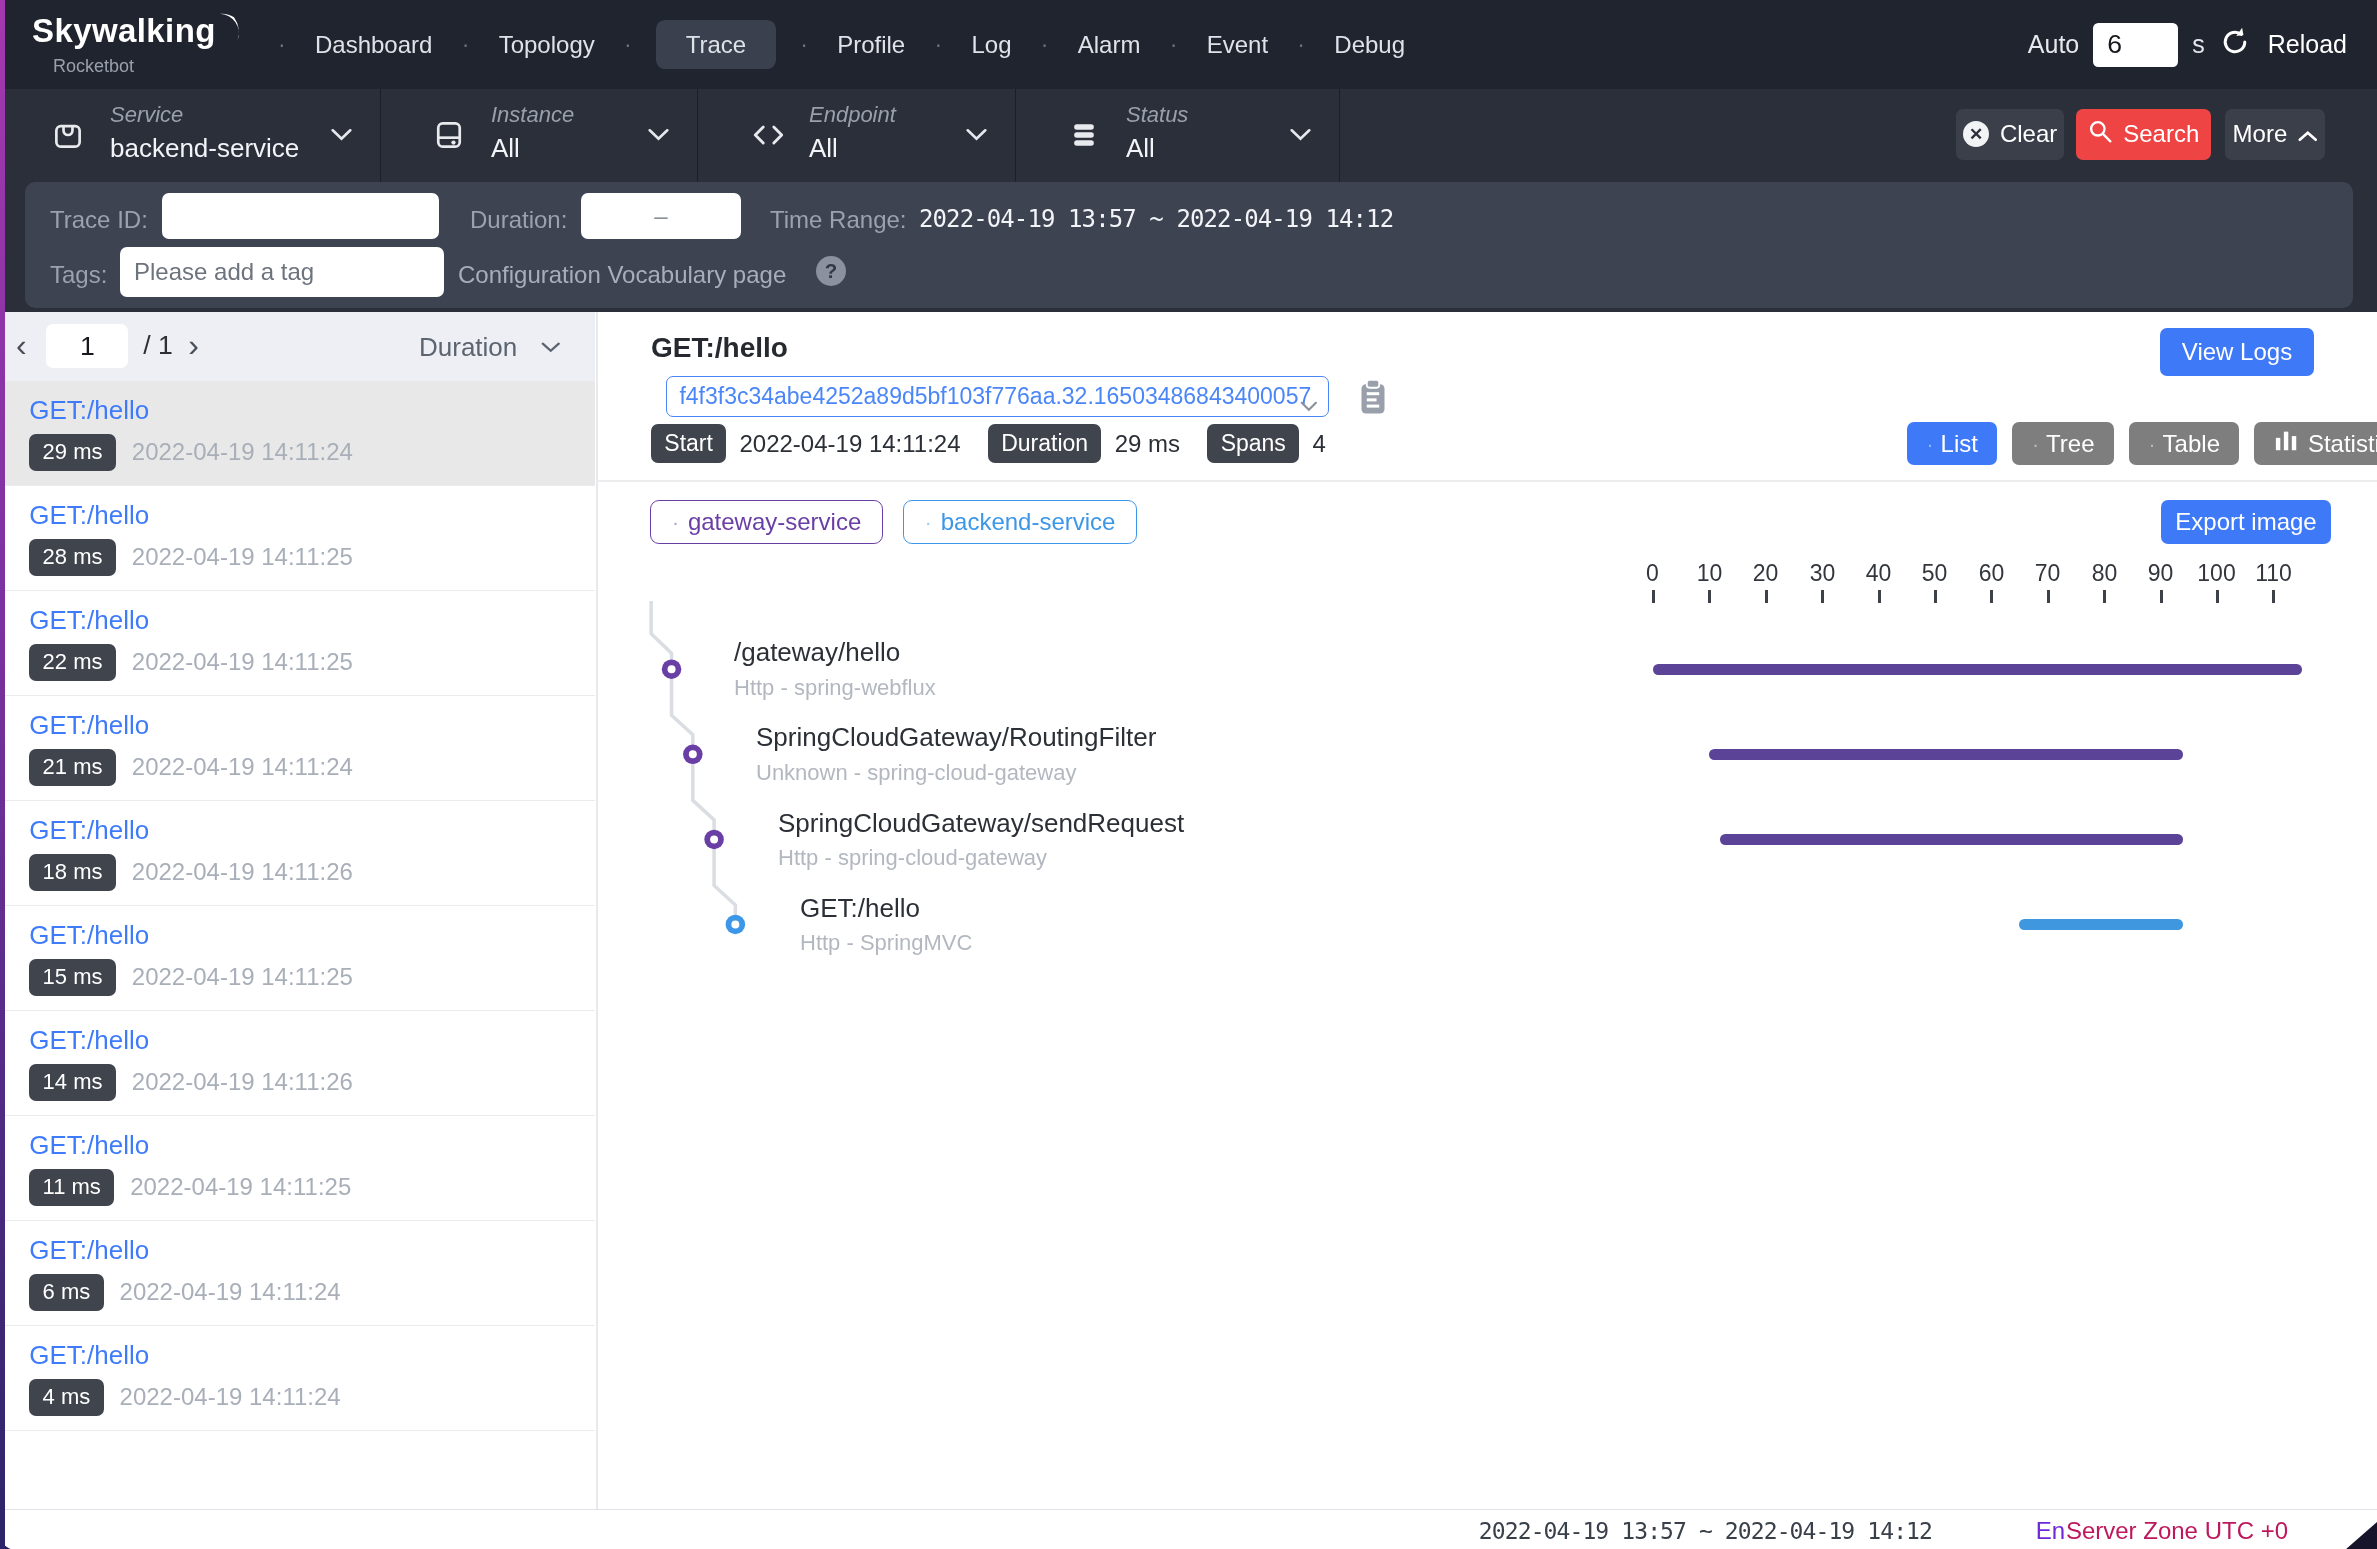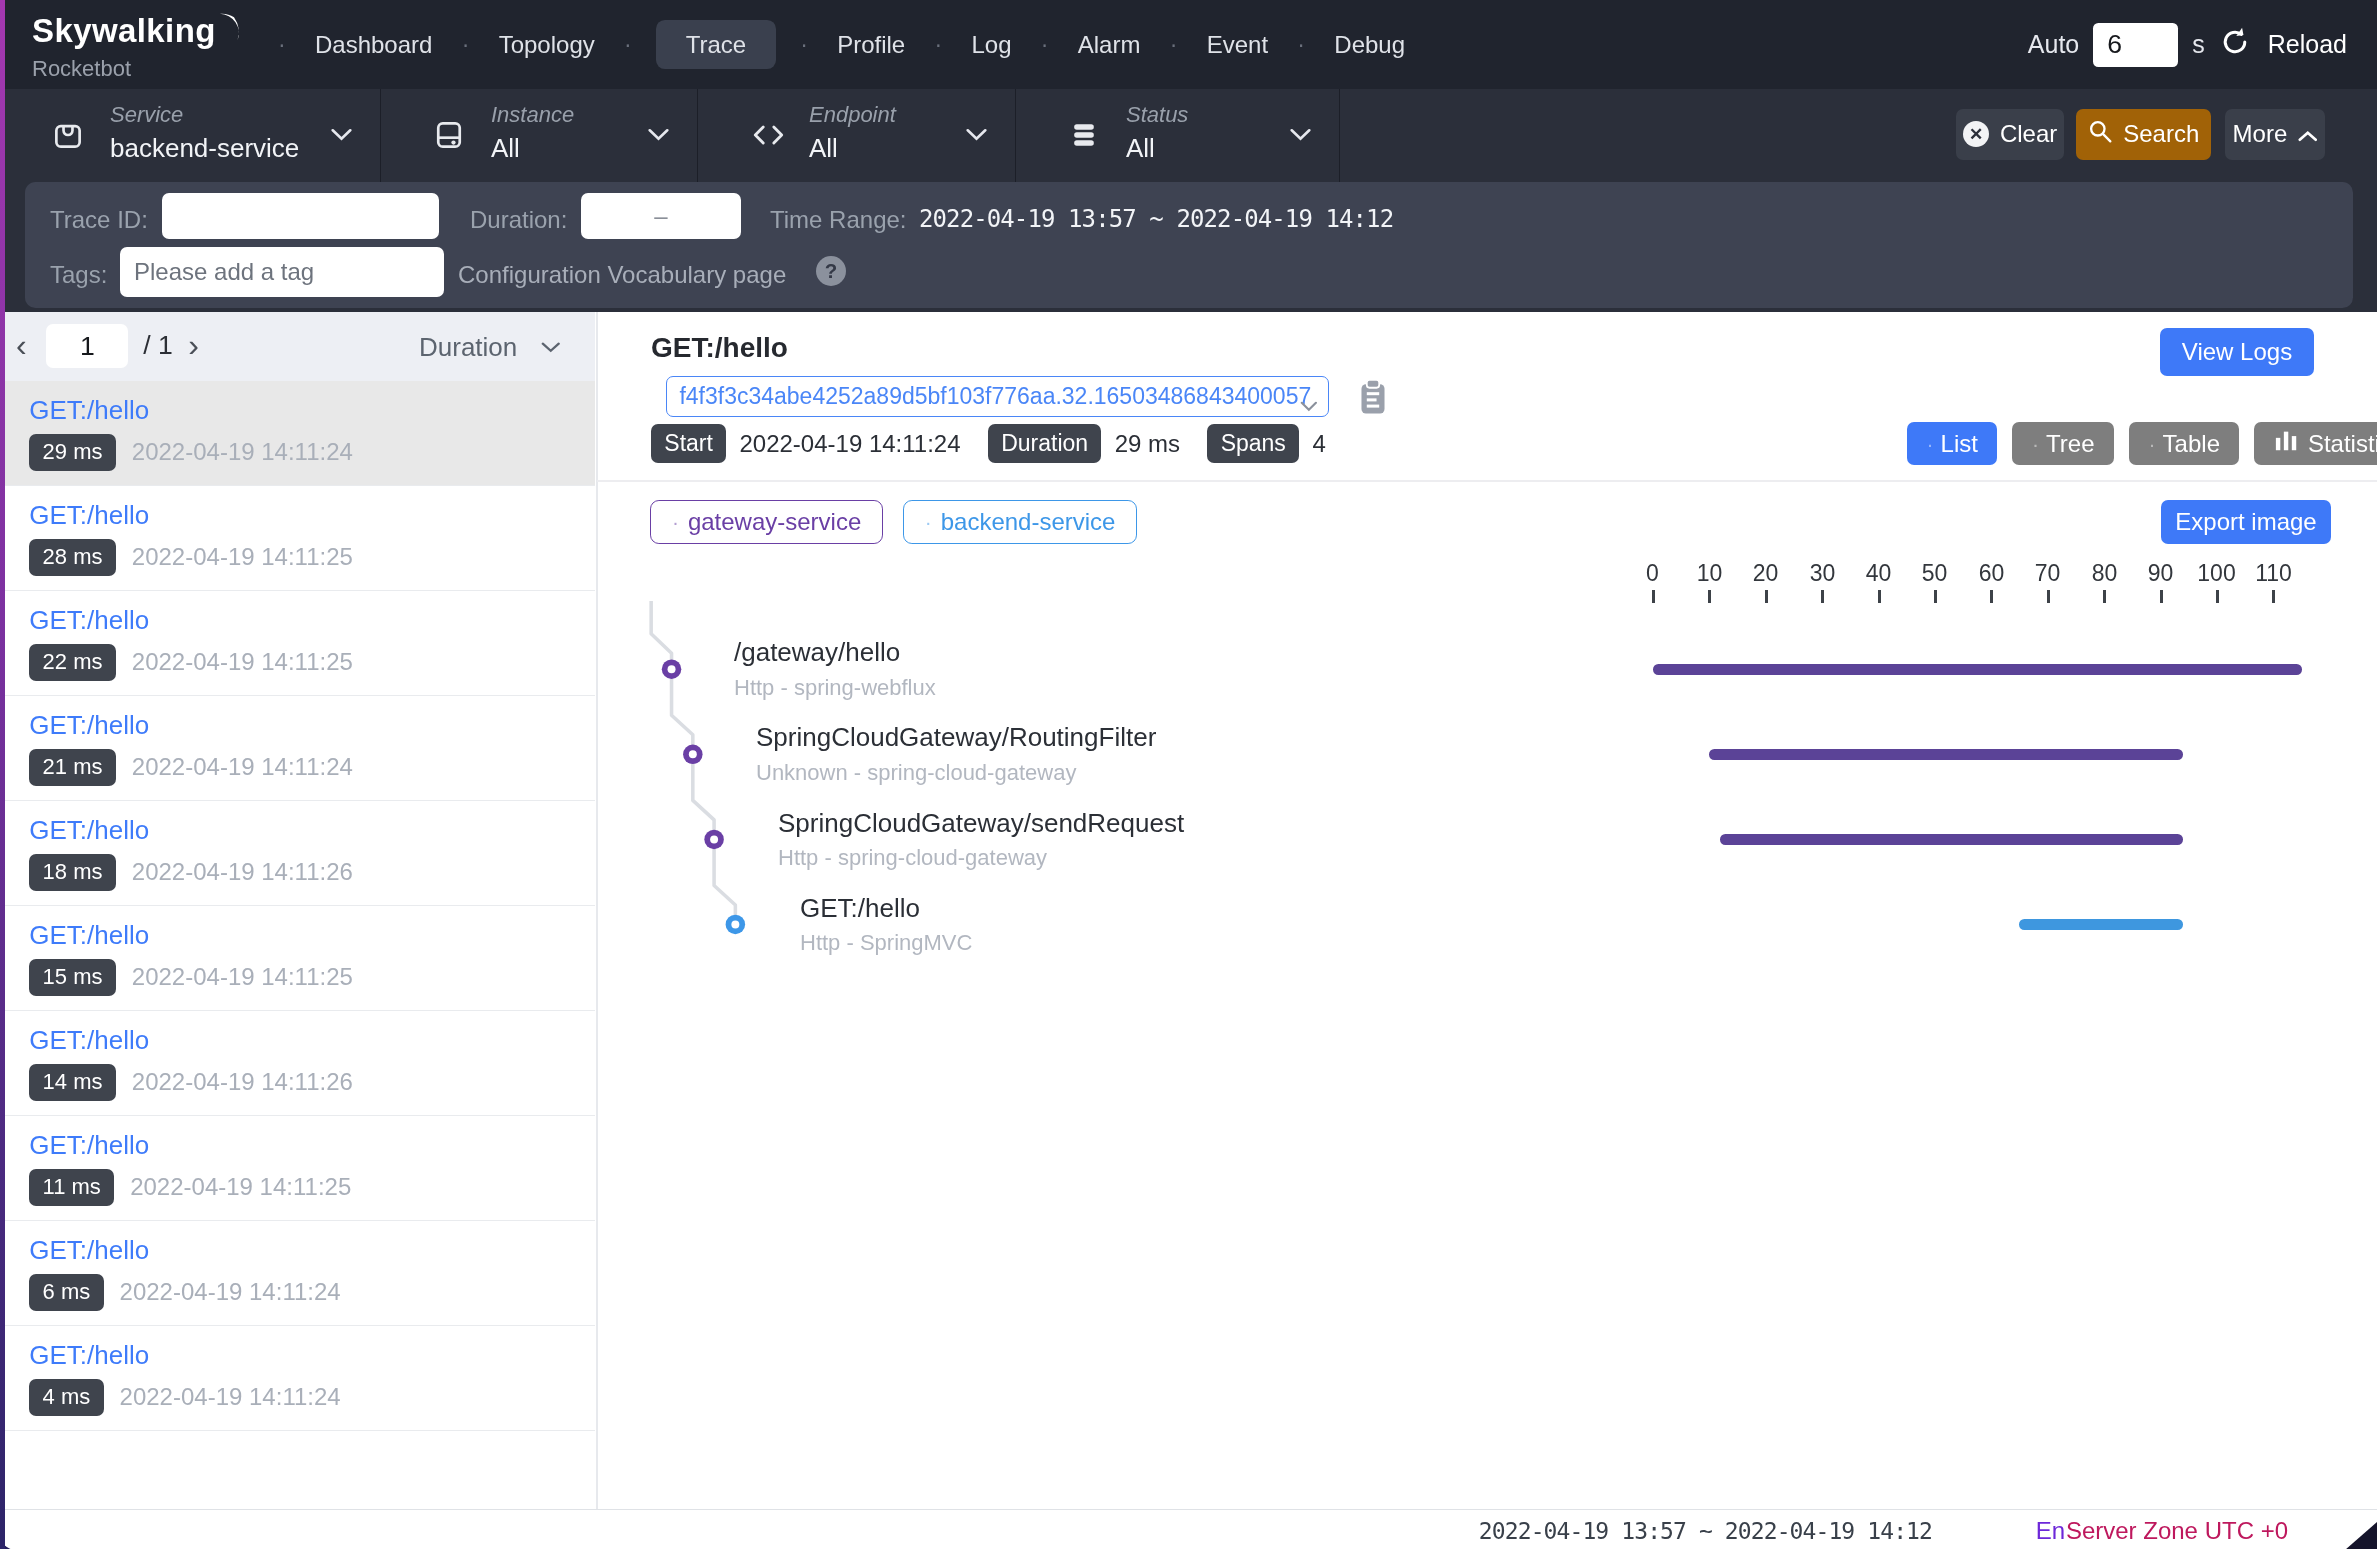--- a/index.html
+++ b/index.html
@@ -12,42 +12,42 @@
     background:linear-gradient(180deg,#a438b0 0%, #7c31a0 40%, #4b2a80 75%, #2c2468 100%); }
   .corner-navy { position:absolute; left:0; bottom:0; width:26.6px; height:26.6px; background:#241f5c; z-index:1; }
   .corner-resize { position:absolute; right:0; bottom:0; width:0; height:0; z-index:70;
     border-left:32px solid transparent; border-bottom:28px solid #15142b; }
 
   
   .topnav { position:absolute; left:0; top:0; width:2377px; height:89px; background:#20242e; z-index:10; }
   .brand { position:absolute; left:32px; top:12.4px; }
   .brand-title { color:#fff; font-size:33px; font-weight:700; letter-spacing:0.4px; }
   .brand-swoosh { display:inline-block; margin-left:1.8px; vertical-align:top; }
-  .brand-sub { color:#9aa0ab; font-size:22px; margin-top:1.8px; }
+  .brand-sub { color:#9aa0ab; font-size:18px; margin-top:1.8px;margin-left:21px; }
   .nav-items { position:absolute; left:254px; top:0; height:89px; display:flex; align-items:center; }
   .nav-item { display:flex; align-items:center; color:#dfe2e8; font-size:24px; cursor:pointer; }
   .nav-dot { color:#6a707c; font-size:23px; margin:0 24px; }
   .nav-label { padding:8.9px 5.3px; border-radius:8.9px; }
   .nav-item.active .nav-label { background:#3a404e; padding:10.6px 30px; }
   .nav-right { position:absolute; right:30px; top:0; height:89px; display:flex; align-items:center; gap:14px; }
   .nav-right .lbl { color:#e6e8ee; font-size:25px; }
   .auto-input { width:85px; height:44px; background:#fff; border:none; border-radius:5.3px; font-size:26.6px; padding-left:14px; color:#16181c; font-family:"Liberation Sans",sans-serif; }
   .reload-wrap { display:flex; align-items:center; color:#fff; font-size:25px; gap:17px; cursor:pointer; }
 
   
   .filter-region { position:absolute; left:0; top:89px; width:2377px; height:223px; background:#2b2f3a; z-index:5; }
   .filter-row { position:absolute; left:0; top:0; width:2377px; height:93px; }
   .filter-group { position:absolute; top:0; height:93px; border-right:1.8px solid #1c1f28; cursor:pointer; }
   .fg-icon { position:absolute; left:51px; top:29px; }
   .fg-label { position:absolute; left:110px; top:13.3px; color:#99a0ab; font-size:22px;font-style:italic; }
   .fg-value { position:absolute; left:110px; top:44px; color:#f2f4f7; font-size:26px; }
   .fg-chev { position:absolute; right:28px; top:39px; }
   .fbtn { position:absolute; top:19.5px; height:51px; border-radius:7px; display:flex; align-items:center; justify-content:center; gap:10.6px; color:#fff; font-size:24px; cursor:pointer; }
   .fbtn.dark { background:#3a3f4a; }
-  .fbtn.blue { background:#a16207; }
+  .fbtn.blue { background:#ef4444; }
   .clear-ic { width:26.6px; height:26.6px; border-radius:50%; background:#f2f3f5; color:#2b2f3a; font-size:17px; font-weight:700; display:flex; align-items:center; justify-content:center; }
   .more-pointer { position:absolute; left:2271px; top:159px; width:0; height:0;
     border-left:12.4px solid transparent; border-right:12.4px solid transparent; border-bottom:12.4px solid #3e4352; }
 
   
   .more-panel { position:absolute; left:25px; top:93px; width:2328px; height:126px; background:#3e4352; border-radius:10.6px; }
   .mp-label { position:absolute; color:#9aa2ad; font-size:24px; }
   .mp-input { position:absolute; background:#fff; border:none; border-radius:7px; font-size:24px; color:#2b2f36; padding:0 14px; font-family:"Liberation Sans",sans-serif; }
   .mp-input::placeholder { color:#6d737d; opacity:1; }
   .mp-input.center::placeholder { text-align:center; color:#8a8f98; }

